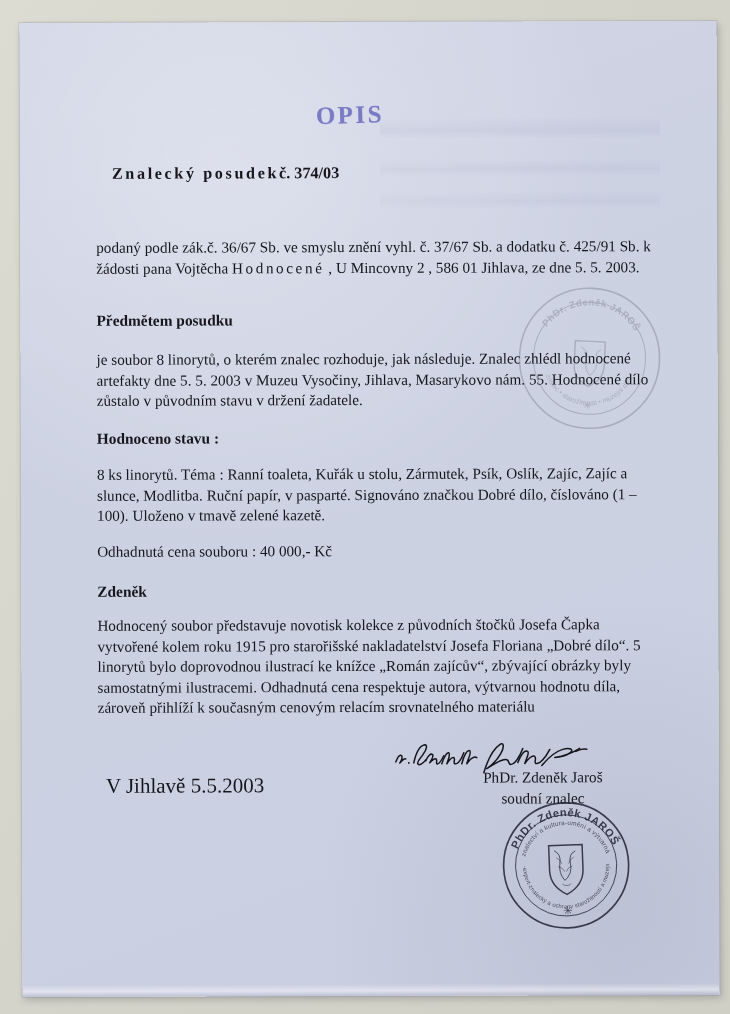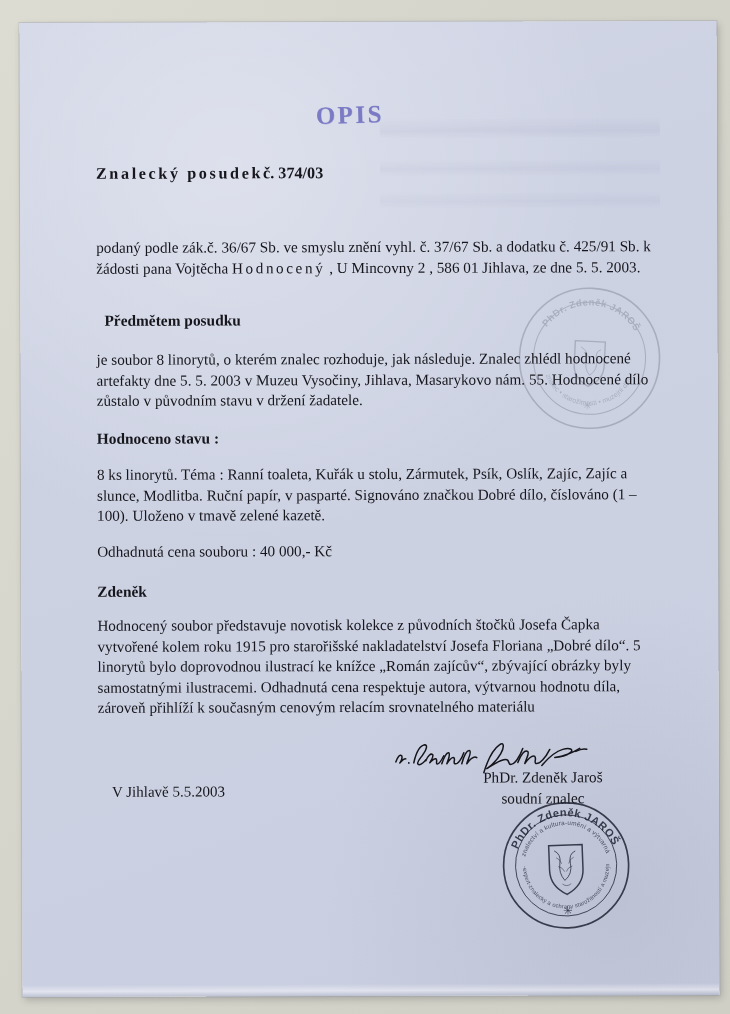--- a/index.html
+++ b/index.html
@@ -69,21 +69,21 @@
     line-height: 20.6px;
   }
 
   .doc-title {
     font-weight: bold;
     font-size: 16.2px;
     letter-spacing: 3.1px;
     margin: 0;
     position: absolute;
     top: 141px;
-    left: 0;
+    left: 16px;
     white-space: nowrap;
     text-align: center;
   }
   .doc-title .num {
     letter-spacing: 0px;
   }
 
   .para {
     position: absolute;
     left: 0;
@@ -96,35 +96,35 @@
     left: 0;
     margin: 0;
     font-weight: bold;
     font-size: 15.4px;
   }
   .spaced {
     letter-spacing: 2.6px;
   }
 
   #p-intro      { top: 215px; }
-  #h-predmet    { top: 288px; margin-left: 8px; }
+  #h-predmet    { top: 288px; }
   #p-predmet    { top: 327px; }
   #h-hodnoceno  { top: 406px; }
   #p-hodnoceno  { top: 442px; }
   #p-cena       { top: 519px; }
   #h-zaver      { top: 559px; }
   #p-zaver      { top: 593px; }
 
   
   #place-date {
     position: absolute;
     left: 0;
     top: 745px;
-    margin: 14px;
-    font-size: 15px;
+    margin: 8px;
+    font-size: 21px;
   }
   #sig-block {
     position: absolute;
     left: 330px;
     top: 745px;
     width: 230px;
     text-align: center;
     font-size: 15.2px;
     line-height: 21px;
   }
@@ -197,21 +197,21 @@
   <div id="showthrough"></div>
 
   <div id="opis-stamp">OPIS</div>
 
   <div id="doc-body">
 
     <h1 class="doc-title">
       <span class="spaced">Znalecký posudek</span><span class="num">č. 374/03</span>
     </h1>
 
-    <p class="para" id="p-intro"><span>podaný podle zák.č. 36/67 Sb. ve smyslu znění vyhl. č. 37/67 Sb. a dodatku č. 425/91 Sb. k žádosti pana Vojtěcha </span><span class="spaced">Hodnocený</span><span> , U Mincovny 2 ,  586 01 Jihlava, ze dne 5. 5. 2003.</span></p>
+    <p class="para" id="p-intro"><span>podaný podle zák.č. 36/67 Sb. ve smyslu znění vyhl. č. 37/67 Sb. a dodatku č. 425/91 Sb. k žádosti pana Vojtěcha </span><span class="spaced">Hodnocené</span><span> , U Mincovny 2 ,  586 01 Jihlava, ze dne 5. 5. 2003.</span></p>
 
     <h2 class="heading" id="h-predmet">Předmětem posudku</h2>
     <p class="para" id="p-predmet">je soubor 8 linorytů, o kterém znalec rozhoduje, jak následuje. Znalec zhlédl hodnocené artefakty dne 5. 5. 2003 v Muzeu Vysočiny, Jihlava, Masarykovo nám. 55. Hodnocené dílo zůstalo v původním stavu v držení žadatele.</p>
 
     <h2 class="heading" id="h-hodnoceno">Hodnoceno stavu :</h2>
     <p class="para" id="p-hodnoceno">8 ks linorytů. Téma :  Ranní toaleta, Kuřák u stolu, Zármutek, Psík, Oslík, Zajíc, Zajíc a slunce, Modlitba. Ruční papír, v pasparté. Signováno značkou Dobré dílo, číslováno (1 – 100). Uloženo v tmavě zelené kazetě.</p>
 
     <p class="para" id="p-cena">Odhadnutá cena souboru :  40 000,- Kč</p>
 
     <h2 class="heading" id="h-zaver">Zdeněk</h2>

